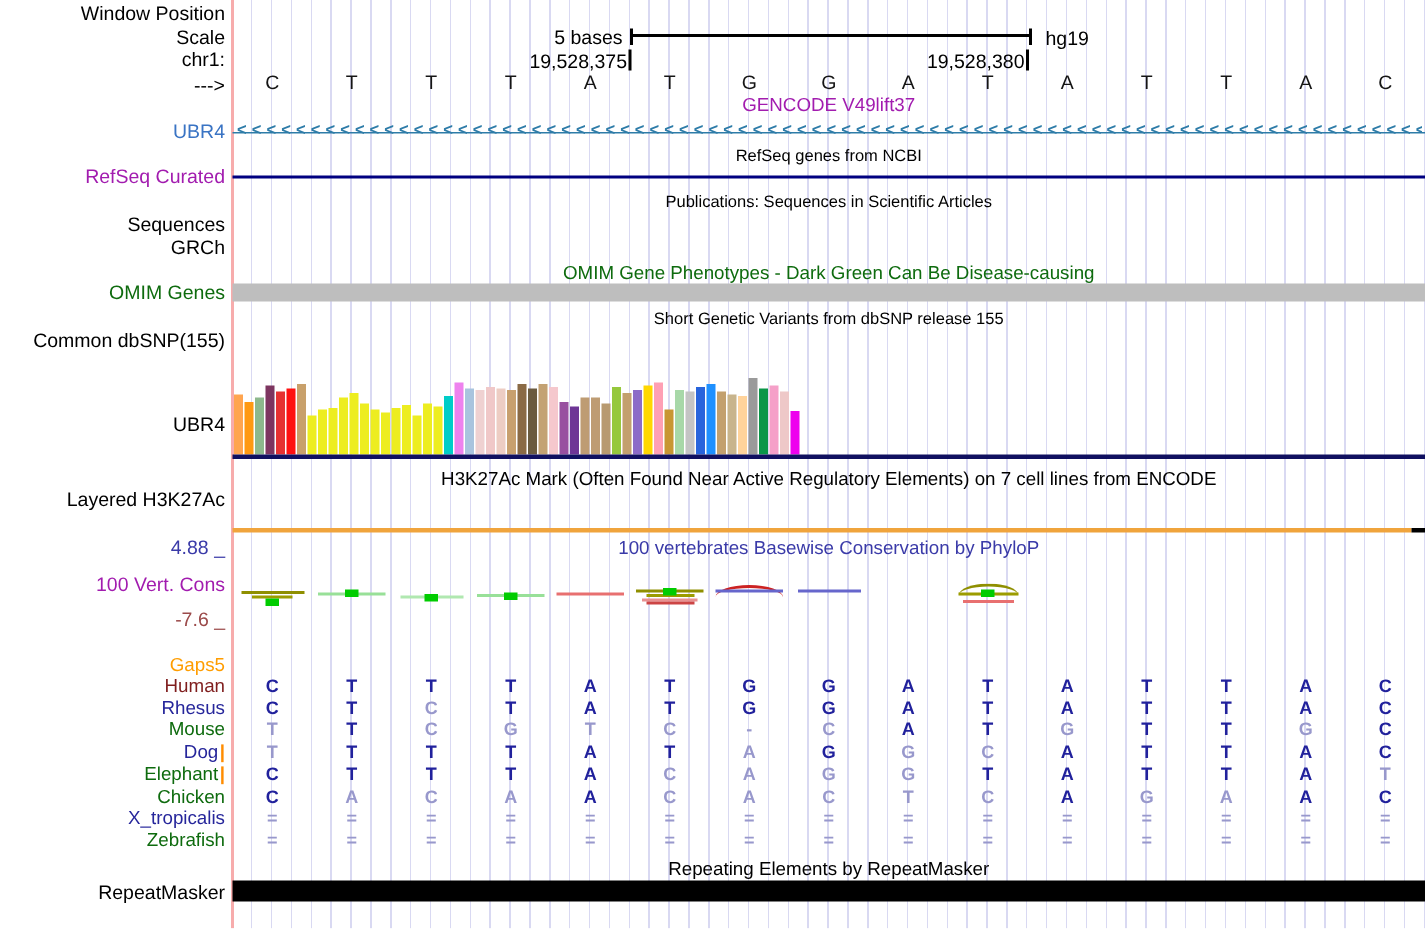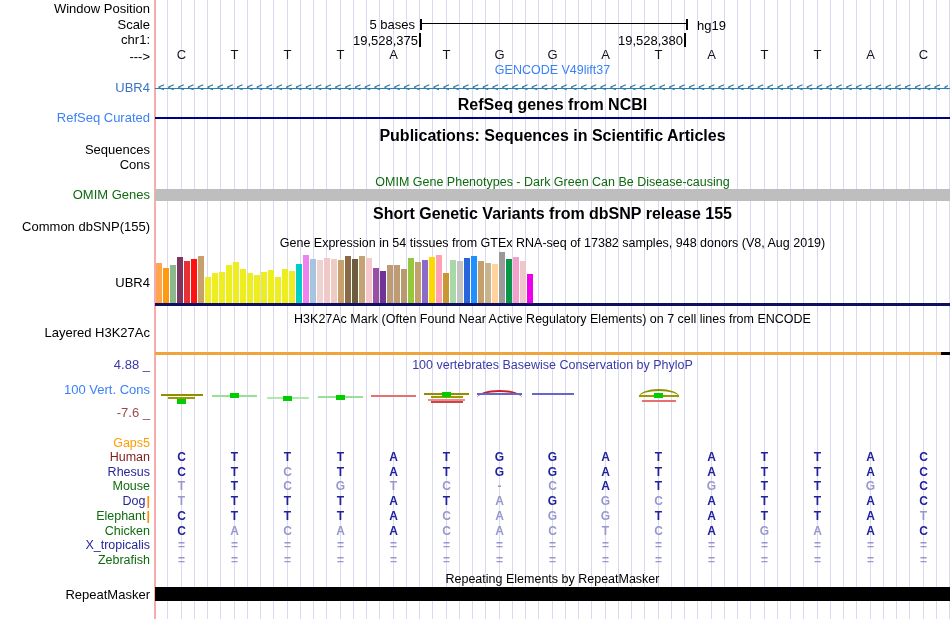--- a/index.html
+++ b/index.html
@@ -4,22 +4,22 @@
 <style>
   html,body{margin:0;padding:0;background:#fff;}
   #app{position:relative;width:950px;height:619px;background:#fff;overflow:hidden;
        font-family:"Liberation Sans", sans-serif;color:#000;}
   
   .grid{position:absolute;left:155px;top:0;width:795px;height:619px;
         background:repeating-linear-gradient(to right,transparent 0,transparent 12.25px,#d9d9f2 12.25px,#d9d9f2 13.25px);}
   .pink-line{position:absolute;left:154px;top:0;width:2px;height:619px;background:#f7acac;}
   .lbl{position:absolute;left:0;width:150px;text-align:right;font-size:13px;line-height:14px;white-space:nowrap;}
   .title{position:absolute;left:155px;width:795px;text-align:center;font-size:12.5px;line-height:13px;white-space:nowrap;}
-  .small{font-size:16px;font-weight:bold;}
-  .navy{color:#3b82f6;}
+  .small{font-size:11px;}
+  .navy{color:#a21caf;}
   .blue-title{color:#3a3aa8;}
   .green{color:#0e6b0e;}
   .maroon{color:#9b4a4a;}
   .orange{color:#ff9d00;}
   .gene-blue{color:#3a74c4;}
   .hdr-line{position:absolute;top:2px;left:345px;display:flex;gap:24px;font-size:13px;white-space:nowrap;}
   .base{position:absolute;top:47px;width:53px;text-align:center;font-size:13px;color:#151515;}
   .tick{position:absolute;top:33px;width:2px;height:14px;background:#000;}
   .bracket{position:absolute;left:420px;top:19px;width:264px;height:11px;
            border-left:2px solid #000;border-right:2px solid #000;
@@ -85,30 +85,29 @@
   <div class="lbl gene-blue" style="top:81px">UBR4</div>
   <div class="gene-line"></div>
   <div class="chevrons" id="gene-arrows">&lt;&lt;&lt;&lt;&lt;&lt;&lt;&lt;&lt;&lt;&lt;&lt;&lt;&lt;&lt;&lt;&lt;&lt;&lt;&lt;&lt;&lt;&lt;&lt;&lt;&lt;&lt;&lt;&lt;&lt;&lt;&lt;&lt;&lt;&lt;&lt;&lt;&lt;&lt;&lt;&lt;&lt;&lt;&lt;&lt;&lt;&lt;&lt;&lt;&lt;&lt;&lt;&lt;&lt;&lt;&lt;&lt;&lt;&lt;&lt;&lt;&lt;&lt;&lt;&lt;&lt;&lt;&lt;&lt;&lt;&lt;&lt;&lt;&lt;&lt;&lt;&lt;&lt;&lt;&lt;&lt;&lt;&lt;&lt;&lt;&lt;&lt;&lt;</div>
 
   <div class="title small" style="top:98px">RefSeq genes from NCBI</div>
   <div class="lbl navy" style="top:111px">RefSeq Curated</div>
   <div class="refseq-line"></div>
 
   <div class="title small" style="top:129px">Publications: Sequences in Scientific Articles</div>
   <div class="lbl" style="top:143px">Sequences</div>
-  <div class="lbl" style="top:158px">Cons</div>
+  <div class="lbl" style="top:158px">GRCh</div>
 
   <div class="title green" style="top:176px">OMIM Gene Phenotypes - Dark Green Can Be Disease-causing</div>
   <div class="lbl green" style="top:188px">OMIM Genes</div>
   <div class="omim-bar" id="omim-bar" style="background: rgb(190, 190, 190);"></div>
 
   <div class="title small" style="top:207px">Short Genetic Variants from dbSNP release 155</div>
   <div class="lbl" style="top:220px">Common dbSNP(155)</div>
 
-  <div class="title" style="top:237px">Gene Expression in 54 tissues from GTEx RNA-seq of 17382 samples, 948 donors (V8, Aug 2019)</div>
   <div class="lbl" style="top:276px">UBR4</div>
   <div id="gtex-bars">
       <div class="gbar" style="left: 155.5px; height: 40px; background: rgb(255, 165, 79);"></div>
       <div class="gbar" style="left: 162.5px; height: 35px; background: rgb(255, 153, 18);"></div>
       <div class="gbar" style="left: 169.5px; height: 38px; background: rgb(141, 184, 141);"></div>
       <div class="gbar" style="left: 176.5px; height: 46px; background: rgb(125, 53, 96);"></div>
       <div class="gbar" style="left: 183.5px; height: 42px; background: rgb(230, 50, 50);"></div>
       <div class="gbar" style="left: 190.5px; height: 44px; background: rgb(255, 17, 17);"></div>
       <div class="gbar" style="left: 197.5px; height: 47px; background: rgb(200, 160, 107);"></div>
       <div class="gbar" style="left: 204.5px; height: 26px; background: rgb(237, 237, 32);"></div>

